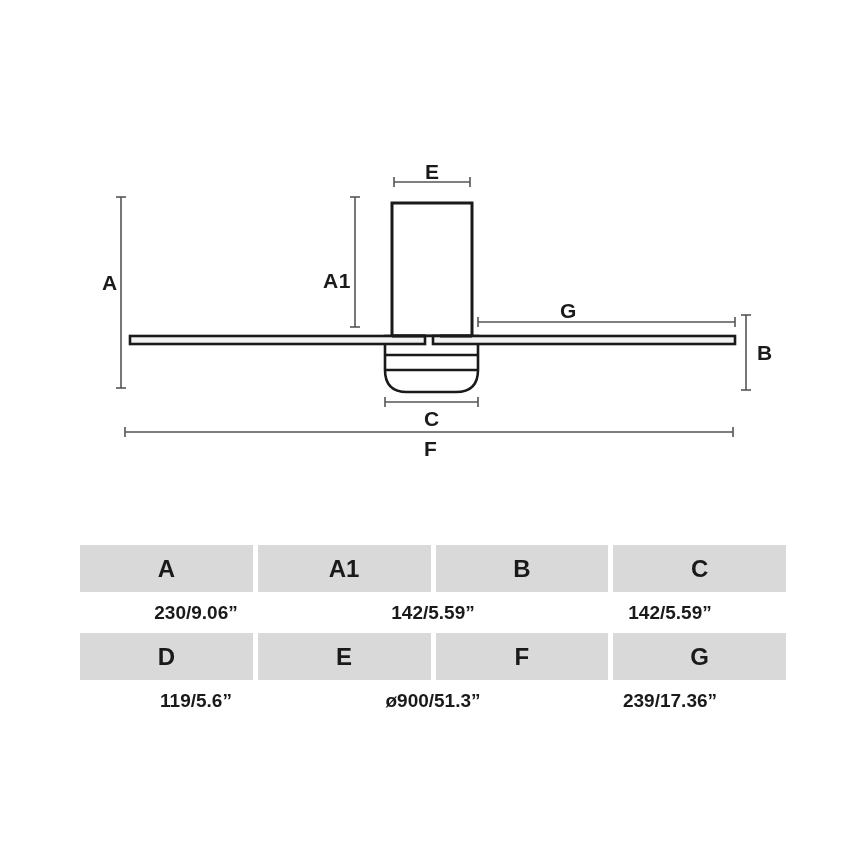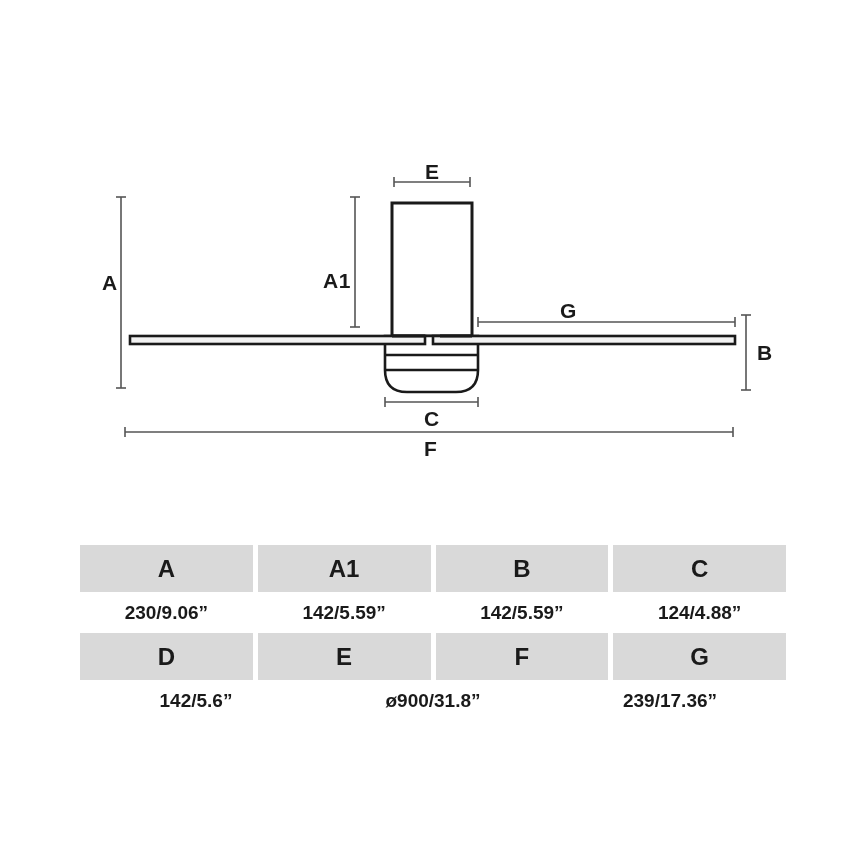--- a/index.html
+++ b/index.html
@@ -192,29 +192,28 @@
     <div class="tbl-row header-row">
       <div class="tbl-cell">A</div>
       <div class="tbl-cell">A1</div>
       <div class="tbl-cell">B</div>
       <div class="tbl-cell">C</div>
     </div>
     <div class="tbl-row value-row">
       <div class="tbl-cell">230/9.06”</div>
       <div class="tbl-cell">142/5.59”</div>
       <div class="tbl-cell">142/5.59”</div>
-      <div class="tbl-cell">124/4.88”</div>
     </div>
 
     <div class="tbl-row header-row">
       <div class="tbl-cell">D</div>
       <div class="tbl-cell">E</div>
       <div class="tbl-cell">F</div>
       <div class="tbl-cell">G</div>
     </div>
     <div class="tbl-row value-row">
-      <div class="tbl-cell">142/5.6”</div>
-      <div class="tbl-cell">ø900/31.8”</div>
+      <div class="tbl-cell">119/5.6”</div>
+      <div class="tbl-cell">ø900/51.3”</div>
       <div class="tbl-cell">239/17.36”</div>
     </div>
   </div>
 
 </div>
 
 </body></html>

